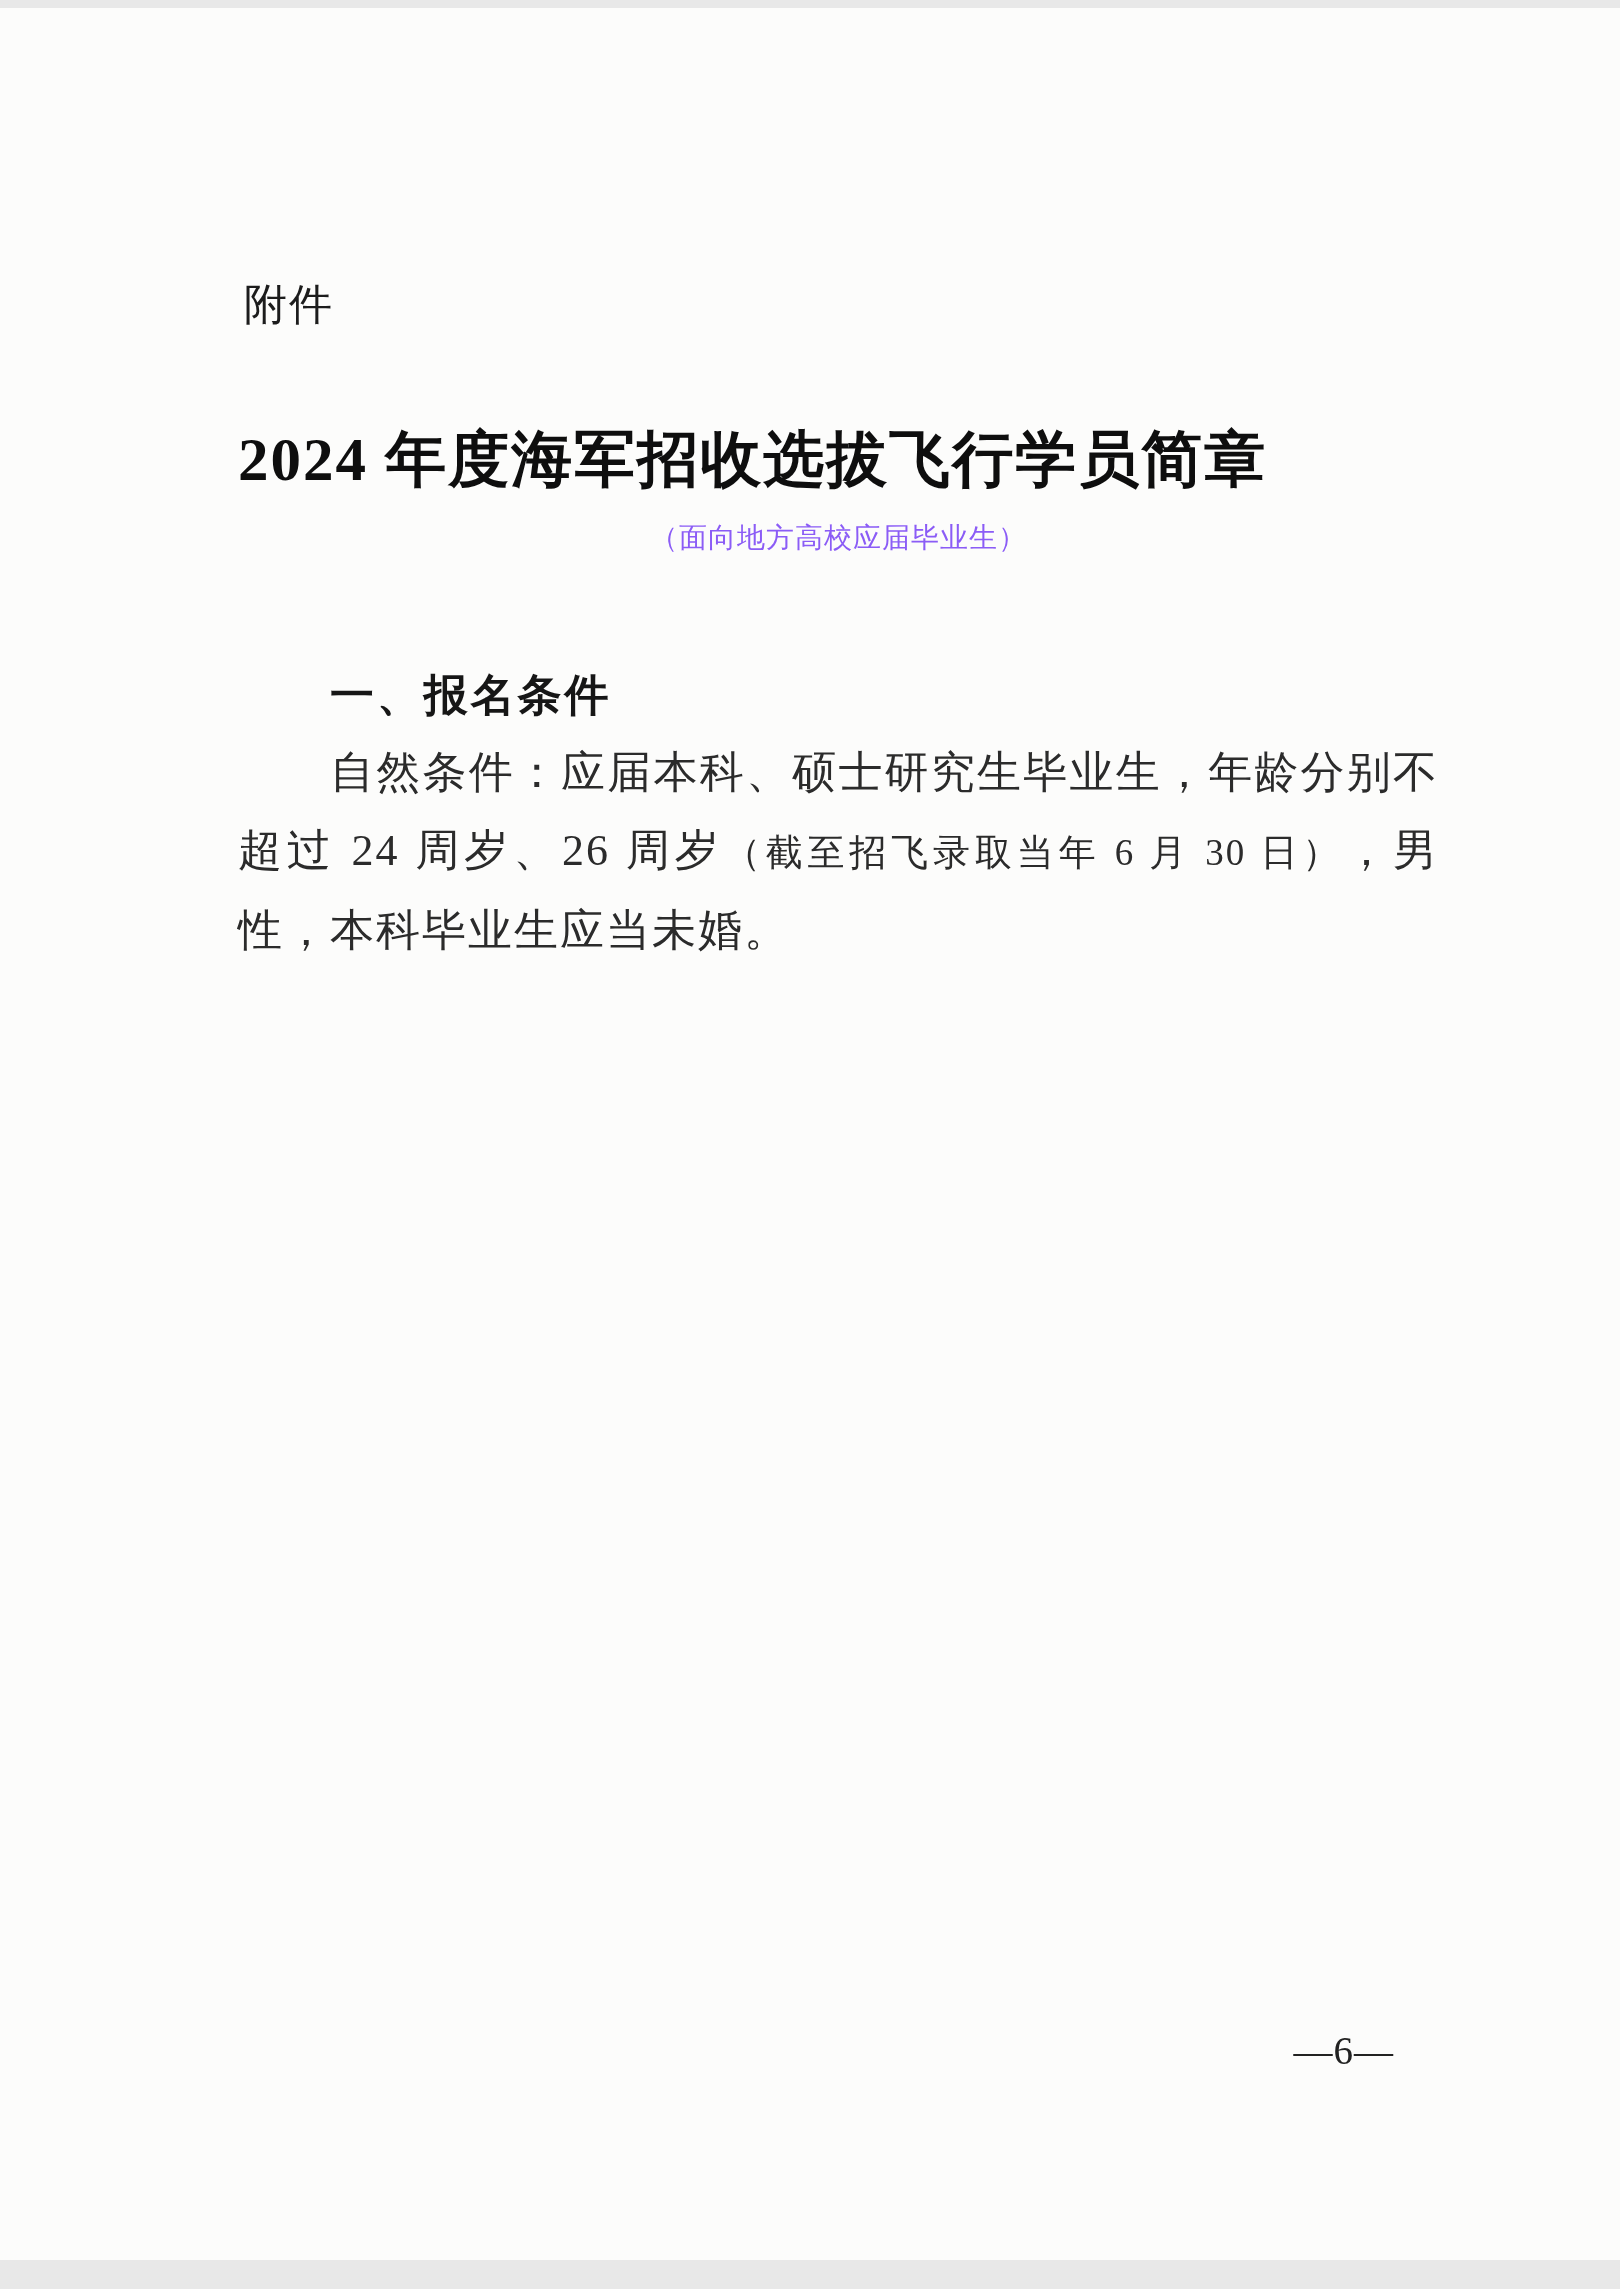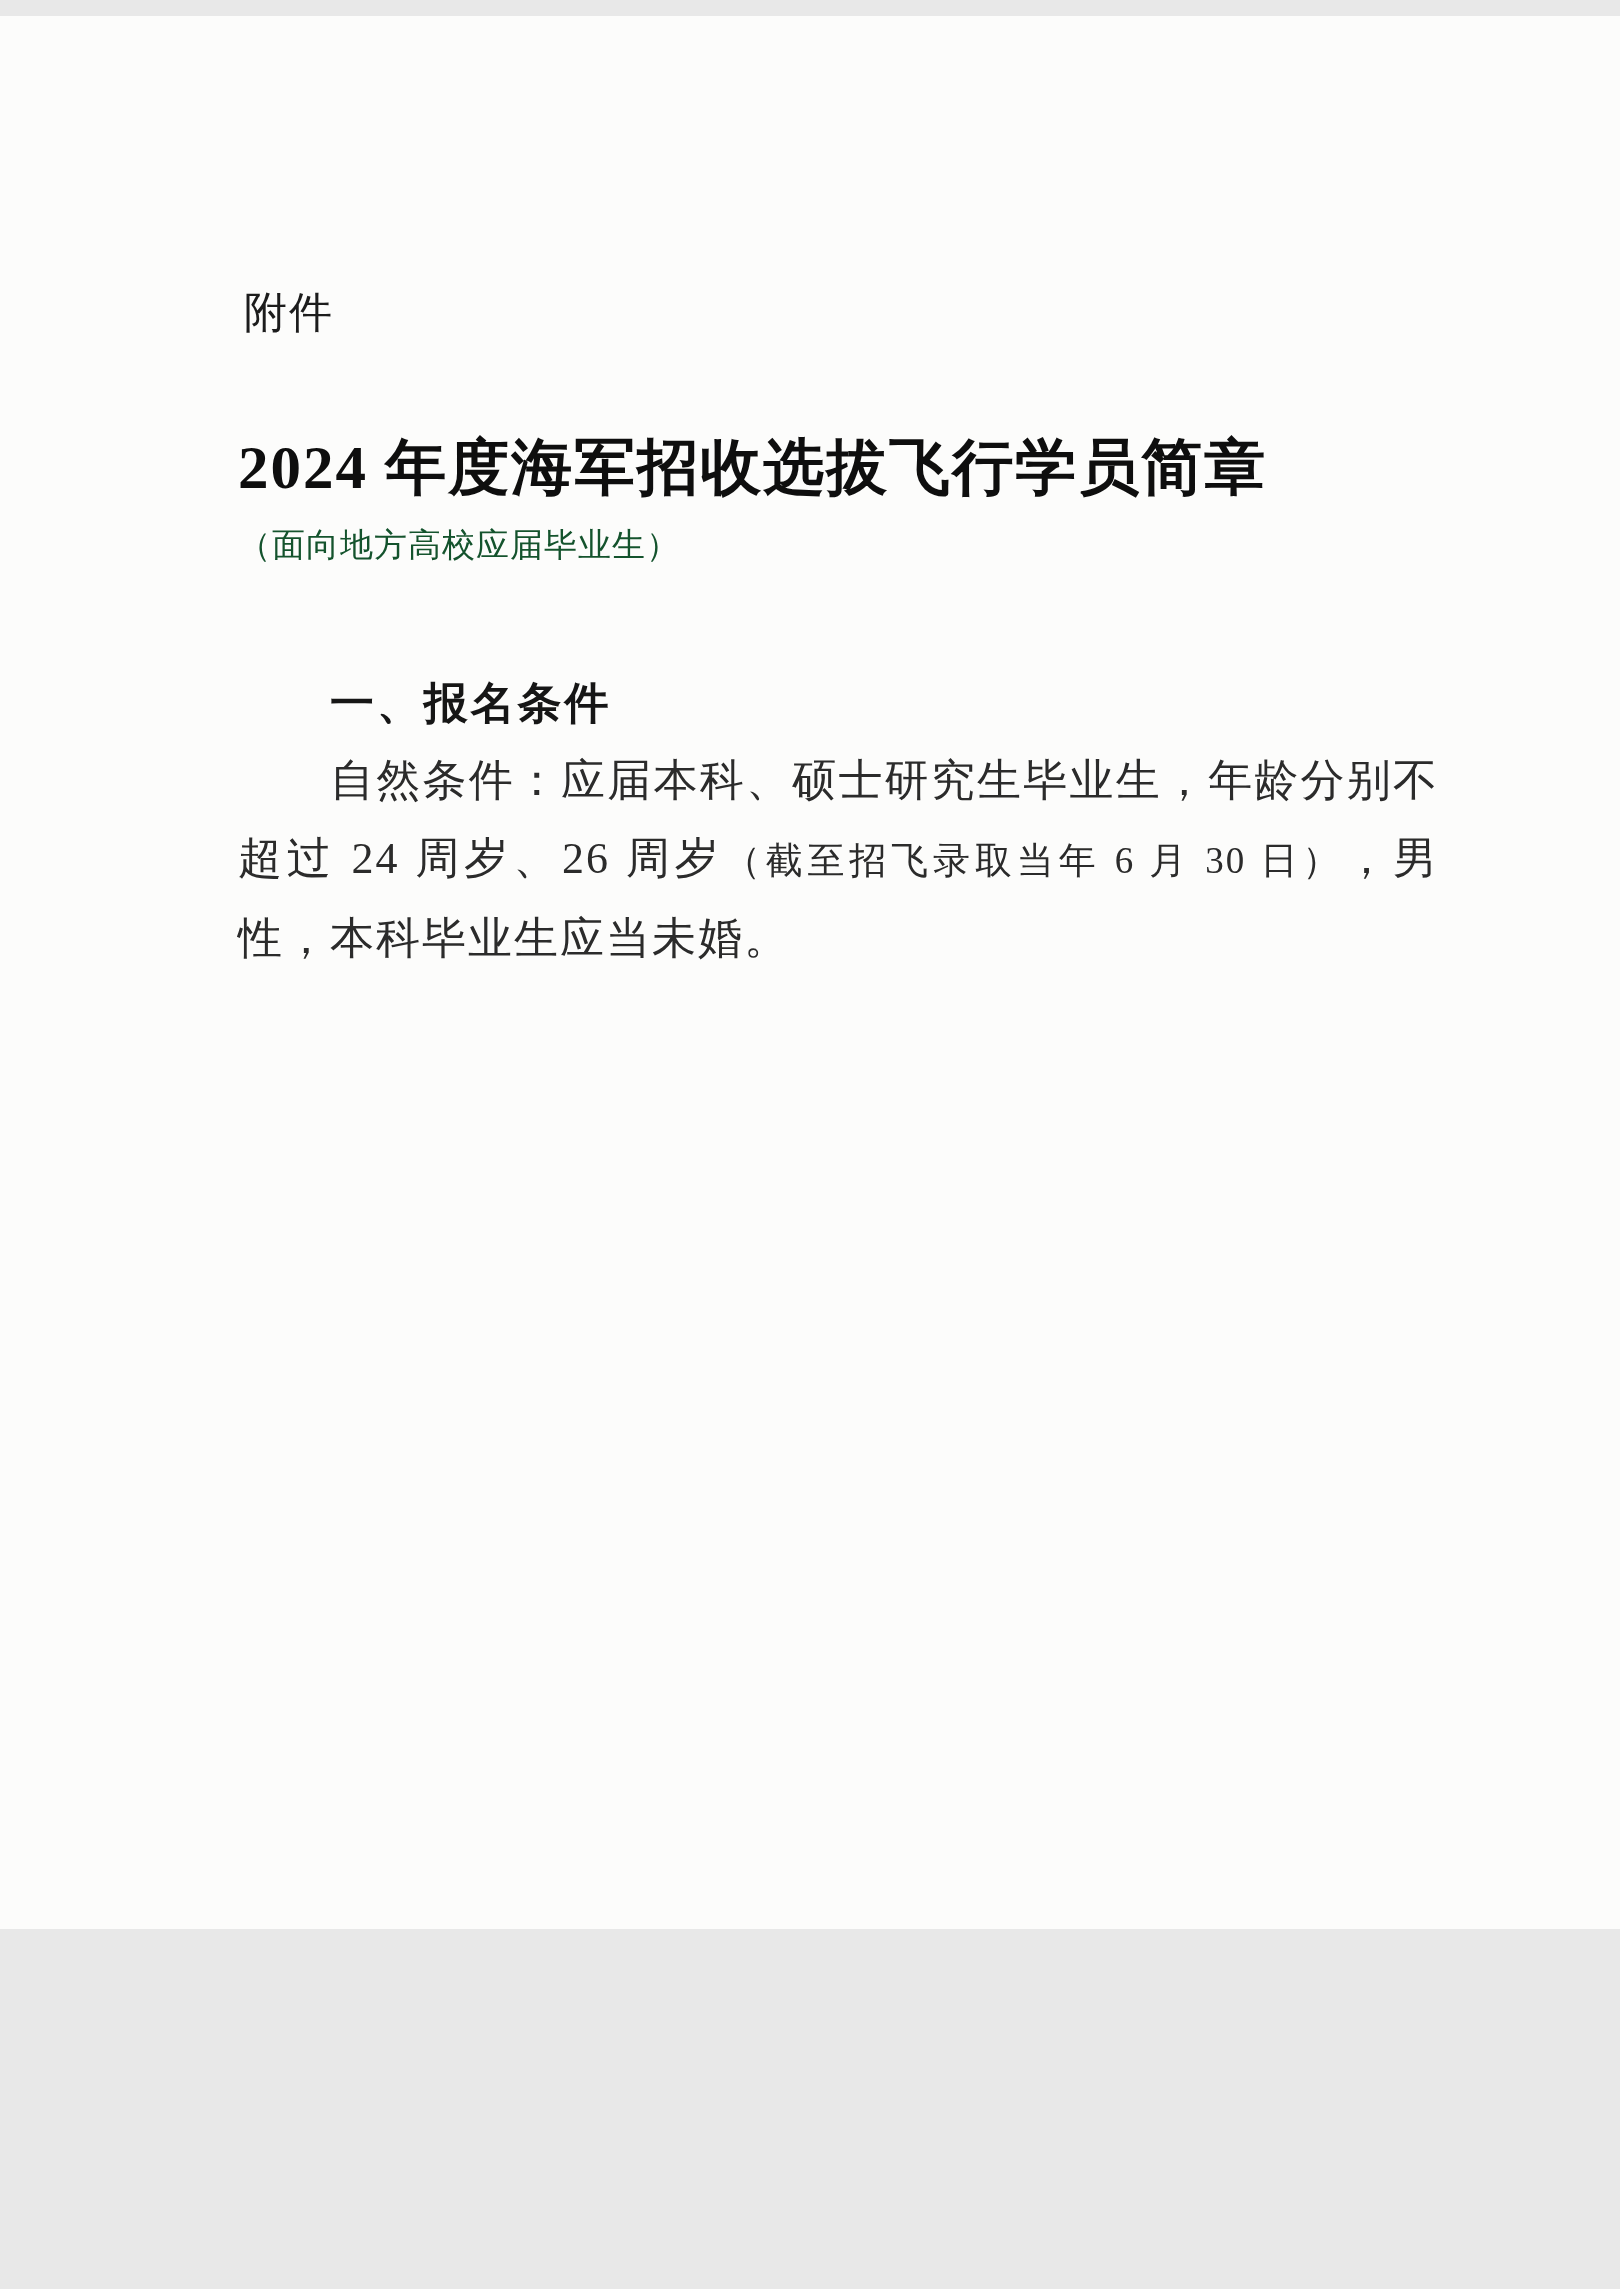--- a/index.html
+++ b/index.html
@@ -3,22 +3,22 @@
 <meta charset="utf-8">
 <style>
   html, body {
     margin: 0;
     padding: 0;
     background: #e8e8e8;
   }
   .page {
     position: relative;
     width: 1620px;
-    height: 1913px;
-    margin: 16px auto;
+    height: 2252px;
+    margin: 8px auto;
     background: #fcfcfb;
     overflow: hidden;
     font-family: "Liberation Serif", serif;
     color: #2b2b2b;
   }
   .attachment {
     position: absolute;
     left: 244px;
     top: 271px;
     font-family: "Liberation Sans", sans-serif;
@@ -39,24 +39,25 @@
     font-weight: bold;
     letter-spacing: 2px;
     color: #0e0e0e;
     font-family: "Liberation Serif", serif;
   }
   .doc-subtitle {
     position: absolute;
     left: 238px;
     top: 506px;
     width: 1201px;
-    font-size: 33px;
+    text-align: center;
+    font-size: 28px;
     line-height: 47px;
     letter-spacing: 1px;
-    color: #14532d;
+    color: #8b5cf6;
   }
   .body-text {
     position: absolute;
     left: 238px;
     top: 648px;
     width: 1201px;
     font-size: 44px;
     line-height: 78px;
     letter-spacing: 2px;
     text-align: justify;

